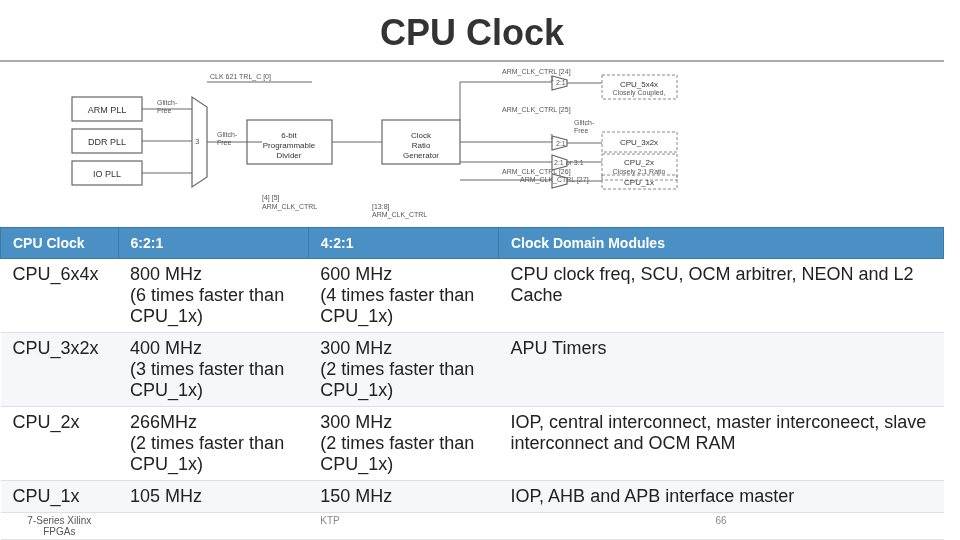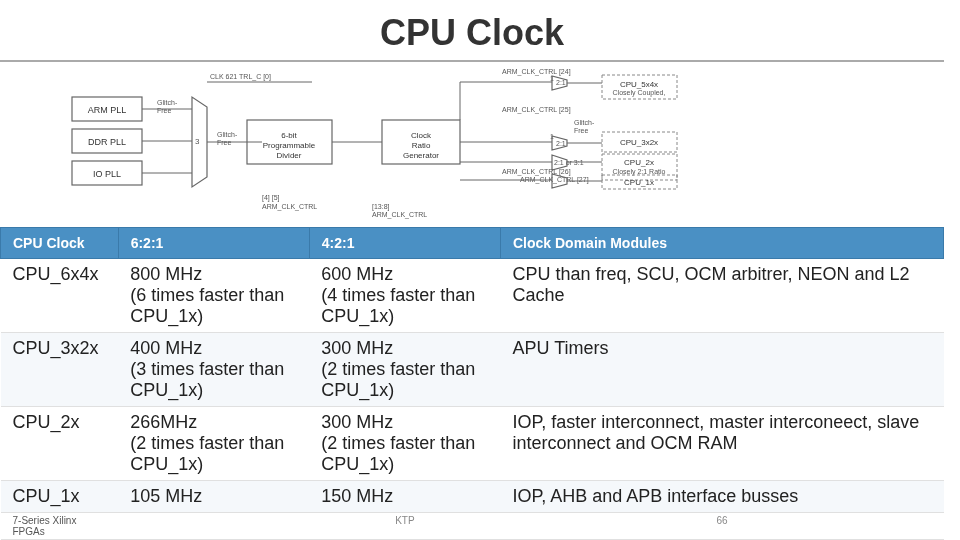--- a/index.html
+++ b/index.html
@@ -92,27 +92,28 @@
     .data-table tr:nth-child(odd) td {
       background: #fff;
     }
 
     .footer-row td {
       font-size: 10px;
       color: #888;
       padding: 2px 12px;
       border-top: 1px solid #ccc;
       background: #fff !important;
+      text-align: center;
     }
 
     .footer-row td:first-child {
       color: #555;
     }
     .footer-row td:nth-child(3) {
-      text-align: center;
+      text-align: left;
     }
     .footer-row td:last-child {
       text-align: right;
     }
   </style>
 </head>
 <body>
 
 <div class="page">
 
@@ -224,39 +225,39 @@
           <th>6:2:1</th>
           <th>4:2:1</th>
           <th>Clock Domain Modules</th>
         </tr>
       </thead>
       <tbody id="table-body">
       <tr>
             <td>CPU_6x4x</td>
             <td>800 MHz<br>(6 times faster than CPU_1x)</td>
             <td>600 MHz<br>(4 times faster than CPU_1x)</td>
-            <td>CPU than freq, SCU, OCM arbitrer, NEON and L2 Cache</td>
+            <td>CPU clock freq, SCU, OCM arbitrer, NEON and L2 Cache</td>
           </tr>
           <tr>
             <td>CPU_3x2x</td>
             <td>400 MHz<br>(3 times faster than CPU_1x)</td>
             <td>300 MHz<br>(2 times faster than CPU_1x)</td>
             <td>APU Timers</td>
           </tr>
           <tr>
             <td>CPU_2x</td>
             <td>266MHz<br>(2 times faster than CPU_1x)</td>
             <td>300 MHz<br>(2 times faster than CPU_1x)</td>
-            <td>IOP, faster interconnect, master interconeect, slave interconnect and OCM RAM</td>
+            <td>IOP, central interconnect, master interconeect, slave interconnect and OCM RAM</td>
           </tr>
           <tr>
             <td>CPU_1x</td>
             <td>105 MHz</td>
             <td>150 MHz</td>
-            <td>IOP, AHB and APB interface busses</td>
+            <td>IOP, AHB and APB interface master</td>
           </tr>
         </tbody>
       <tfoot>
         <tr class="footer-row">
           <td>7-Series Xilinx FPGAs</td>
           <td></td>
           <td>KTP</td>
           <td style="text-align:center">66</td>
         </tr>
       </tfoot>

